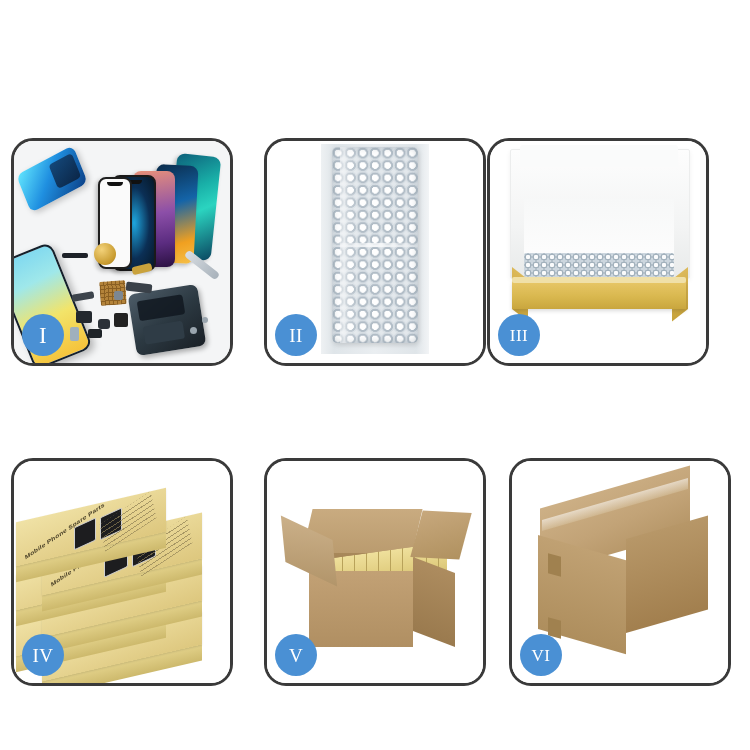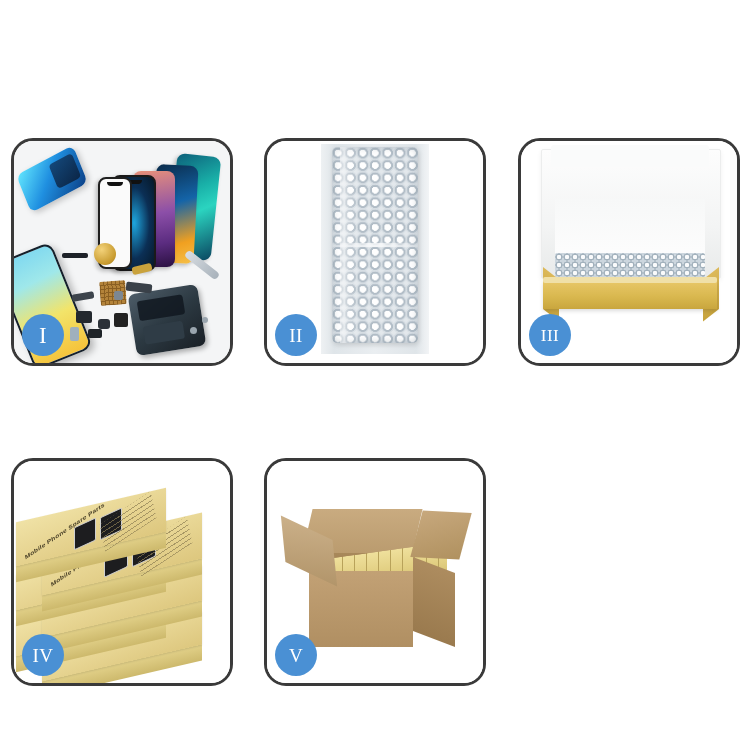--- a/index.html
+++ b/index.html
@@ -28,21 +28,21 @@
 
   
   .grid{position:absolute;left:0;top:138px;width:750px;height:560px;}
   .panel{
     position:absolute;width:222px;height:228px;
     border:3px solid #3a3a3a;border-radius:22px;
     background:#ffffff;box-sizing:border-box;overflow:hidden;
   }
   .p1{left:11px;top:0px;}
   .p2{left:264px;top:0px;}
-  .p3{left:518px;top:0px;}
+  .p3{left:487px;top:0px;}
   .p4{left:11px;top:320px;}
   .p5{left:264px;top:320px;}
   .p6{left:509px;top:320px;}
 
   .scene{position:absolute;inset:0;overflow:hidden;}
 
   .badge{
     position:absolute;left:8px;bottom:7px;
     width:42px;height:42px;border-radius:50%;
     background:#4a90d4;color:#ffffff;
@@ -367,15 +367,27 @@
           <div class="yb" style="left:120px;"></div>
         </div>
         <div class="c5-rside"></div>
         <div class="c5-front"></div>
         <div class="c5-flapL"></div>
         <div class="c5-flapR"></div>
       </div>
       <div class="badge small">V</div>
     </div>
 
+    <div class="panel p6">
+      <div class="scene">
+        <div class="c6-shine"></div>
+        <div class="c6-top"></div>
+        <div class="c6-tape"></div>
+        <div class="c6-left"></div>
+        <div class="c6-right"></div>
+        <div class="c6-tab1"></div>
+        <div class="c6-tab2"></div>
+      </div>
+      <div class="badge xsmall">VI</div>
+    </div>
 
   </div>
 </div>
 
 </body></html>

